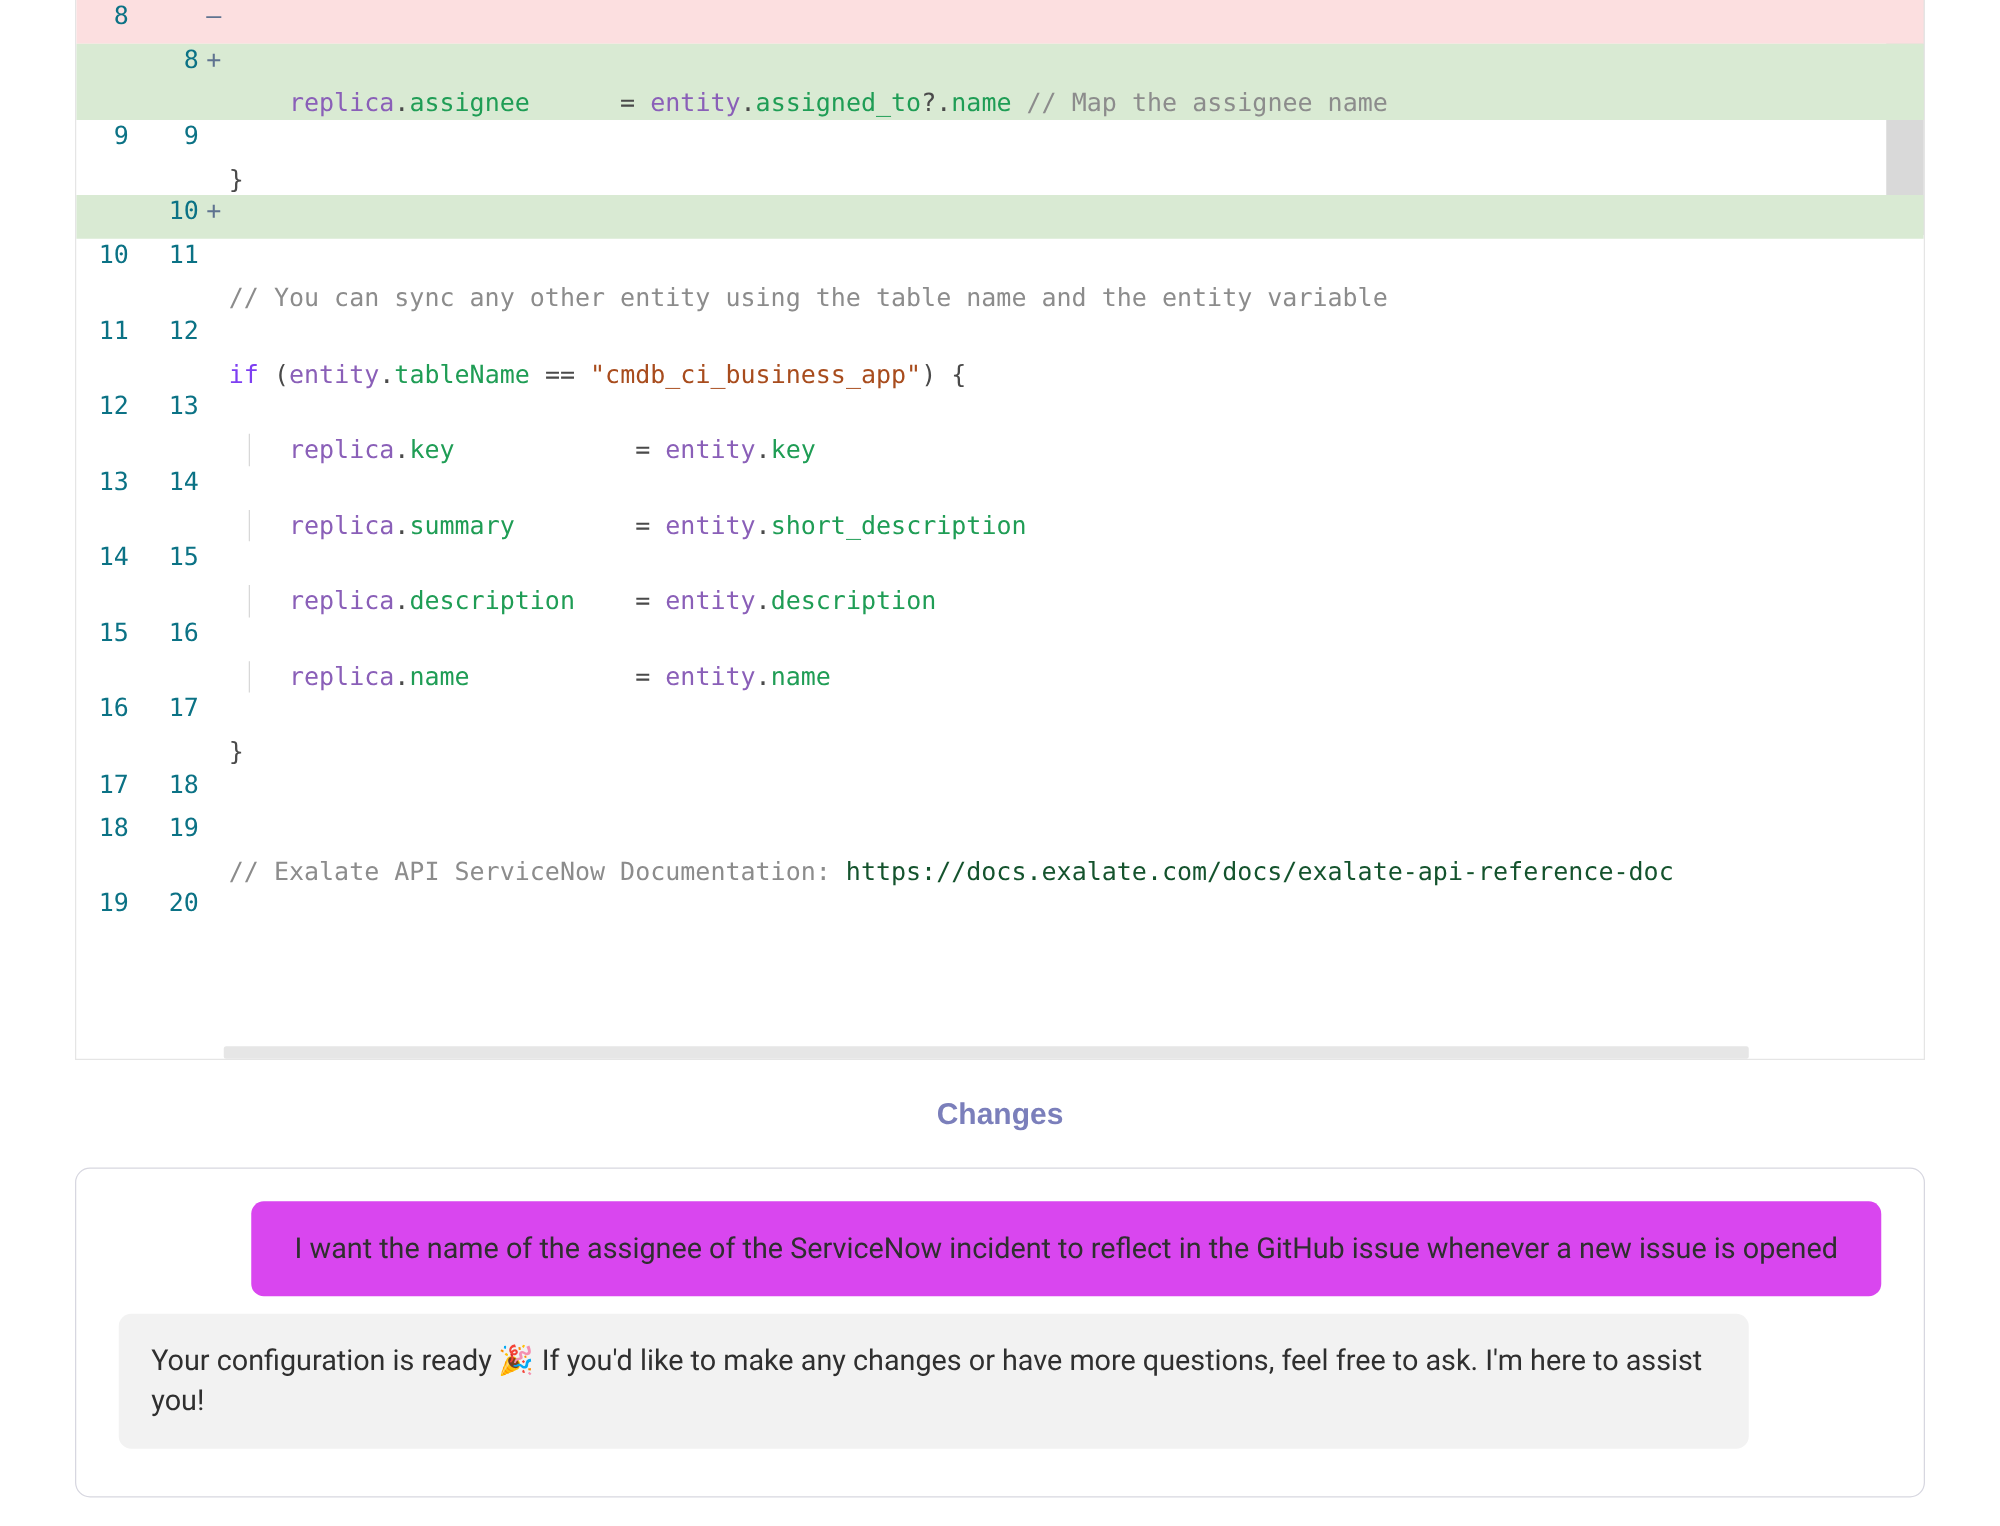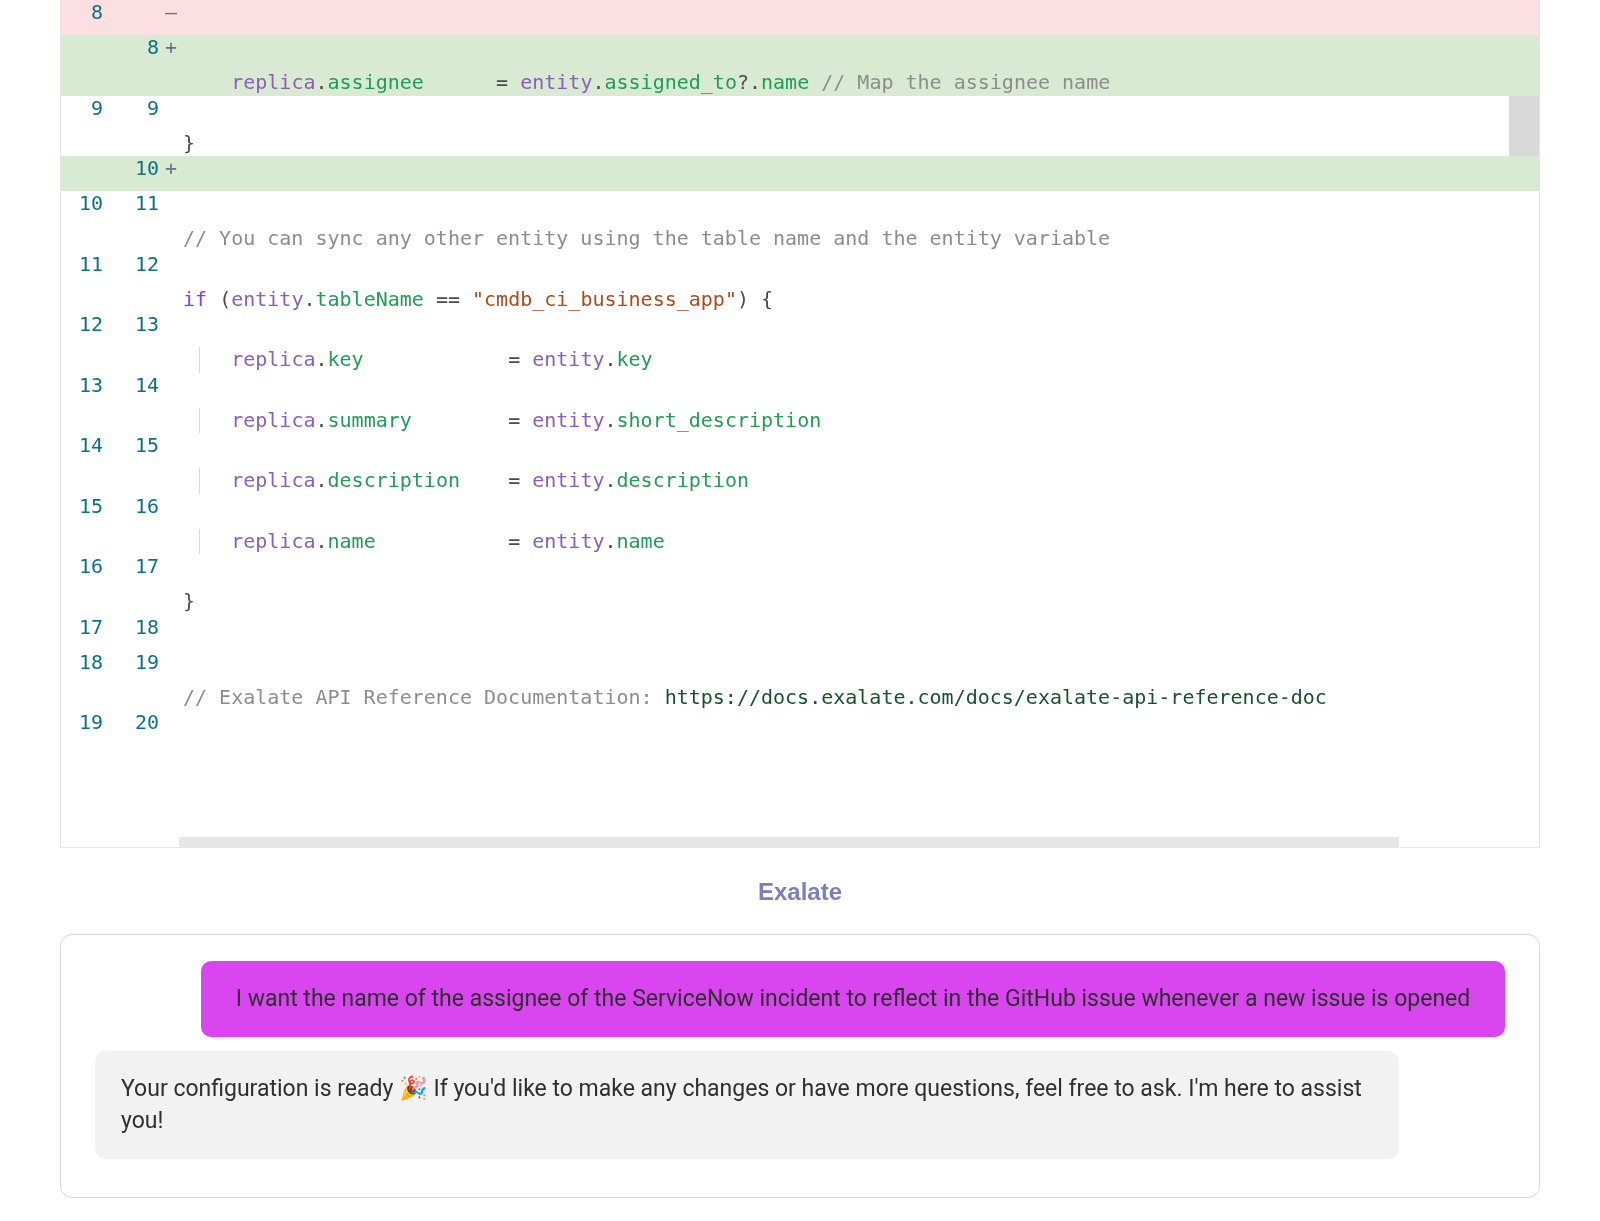--- a/index.html
+++ b/index.html
@@ -199,28 +199,28 @@
         <div class="diff-row"><div class="gut">9</div><div class="gut2">9</div><div class="marker"></div><div class="code"><span class="tk-pun">}</span></div></div>
         <div class="diff-row row-add-empty"><div class="gut"></div><div class="gut2">10</div><div class="marker">+</div><div class="code"><span></span></div></div>
         <div class="diff-row"><div class="gut">10</div><div class="gut2">11</div><div class="marker"></div><div class="code"><span class="tk-cmt">// You can sync any other entity using the table name and the entity variable</span></div></div>
         <div class="diff-row"><div class="gut">11</div><div class="gut2">12</div><div class="marker"></div><div class="code"><span class="tk-kw">if</span><span class="tk-pun"> (</span><span class="tk-var">entity</span><span class="tk-pun">.</span><span class="tk-prop">tableName</span><span class="tk-pun"> == </span><span class="tk-str">"cmdb_ci_business_app"</span><span class="tk-pun">) {</span></div></div>
         <div class="diff-row"><div class="gut">12</div><div class="gut2">13</div><div class="marker"></div><div class="code"><span class="indent-guide"></span><span>    </span><span class="tk-var">replica</span><span class="tk-pun">.</span><span class="tk-prop">key</span><span>            </span><span class="tk-eq">= </span><span class="tk-var">entity</span><span class="tk-pun">.</span><span class="tk-prop">key</span></div></div>
         <div class="diff-row"><div class="gut">13</div><div class="gut2">14</div><div class="marker"></div><div class="code"><span class="indent-guide"></span><span>    </span><span class="tk-var">replica</span><span class="tk-pun">.</span><span class="tk-prop">summary</span><span>        </span><span class="tk-eq">= </span><span class="tk-var">entity</span><span class="tk-pun">.</span><span class="tk-prop">short_description</span></div></div>
         <div class="diff-row"><div class="gut">14</div><div class="gut2">15</div><div class="marker"></div><div class="code"><span class="indent-guide"></span><span>    </span><span class="tk-var">replica</span><span class="tk-pun">.</span><span class="tk-prop">description</span><span>    </span><span class="tk-eq">= </span><span class="tk-var">entity</span><span class="tk-pun">.</span><span class="tk-prop">description</span></div></div>
         <div class="diff-row"><div class="gut">15</div><div class="gut2">16</div><div class="marker"></div><div class="code"><span class="indent-guide"></span><span>    </span><span class="tk-var">replica</span><span class="tk-pun">.</span><span class="tk-prop">name</span><span>           </span><span class="tk-eq">= </span><span class="tk-var">entity</span><span class="tk-pun">.</span><span class="tk-prop">name</span></div></div>
         <div class="diff-row"><div class="gut">16</div><div class="gut2">17</div><div class="marker"></div><div class="code"><span class="tk-pun">}</span></div></div>
         <div class="diff-row"><div class="gut">17</div><div class="gut2">18</div><div class="marker"></div><div class="code"><span></span></div></div>
-        <div class="diff-row"><div class="gut">18</div><div class="gut2">19</div><div class="marker"></div><div class="code"><span class="tk-cmt">// Exalate API Reference Documentation: </span><span class="tk-link">https://docs.exalate.com/docs/exalate-api-reference-doc</span></div></div>
+        <div class="diff-row"><div class="gut">18</div><div class="gut2">19</div><div class="marker"></div><div class="code"><span class="tk-cmt">// Exalate API ServiceNow Documentation: </span><span class="tk-link">https://docs.exalate.com/docs/exalate-api-reference-doc</span></div></div>
         <div class="diff-row"><div class="gut">19</div><div class="gut2">20</div><div class="marker"></div><div class="code"><span></span></div></div>
       </div>
     <div class="hscroll"></div>
   </div>
 
   <div class="actions">
-    <button class="btn-discard">Exalate</button>
+    <button class="btn-discard">Changes</button>
   </div>
 
   <div class="chat-panel">
     <div class="msg-user">I want the name of the assignee of the ServiceNow incident to reflect in the GitHub issue whenever a new issue is opened</div>
     <div class="msg-ai">
       <span>Your configuration is ready </span><span class="emoji">🎉</span><span> If you'd like to make any changes or have more questions, feel free to ask. I'm here to assist you!</span>
     </div>
   </div>
 
 </div>

